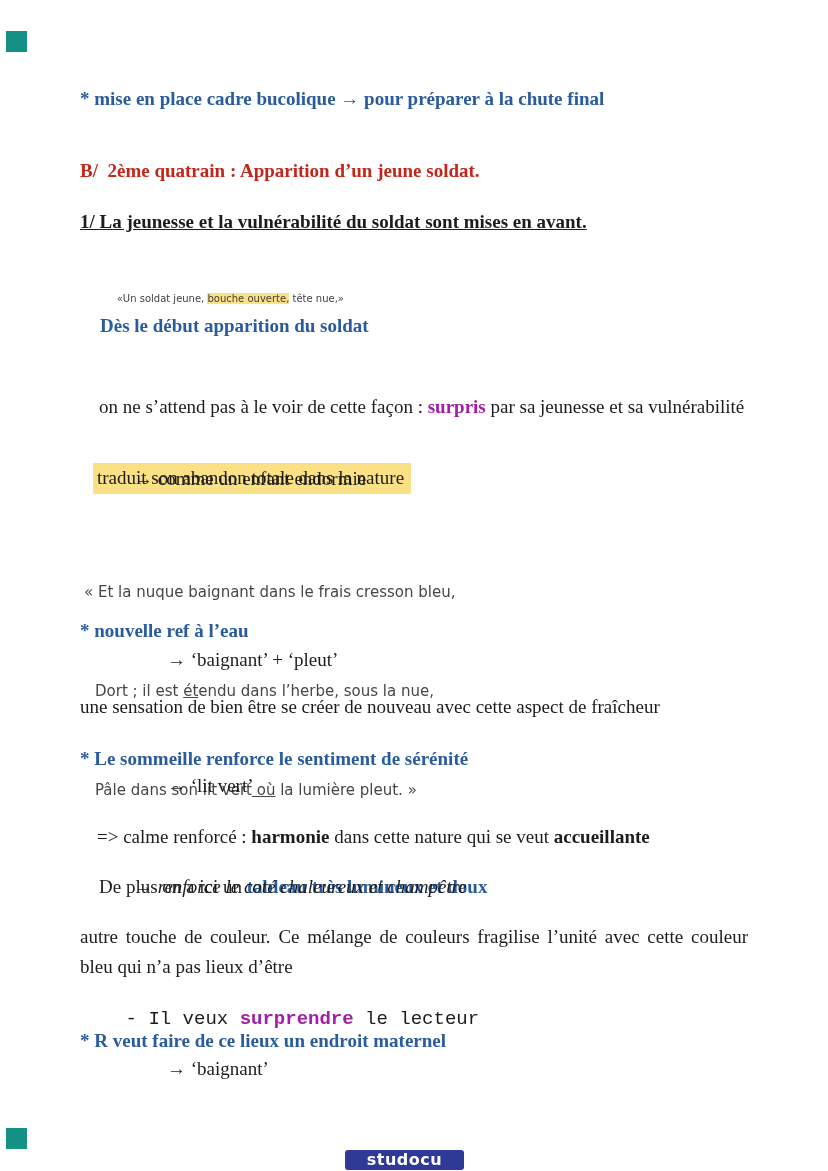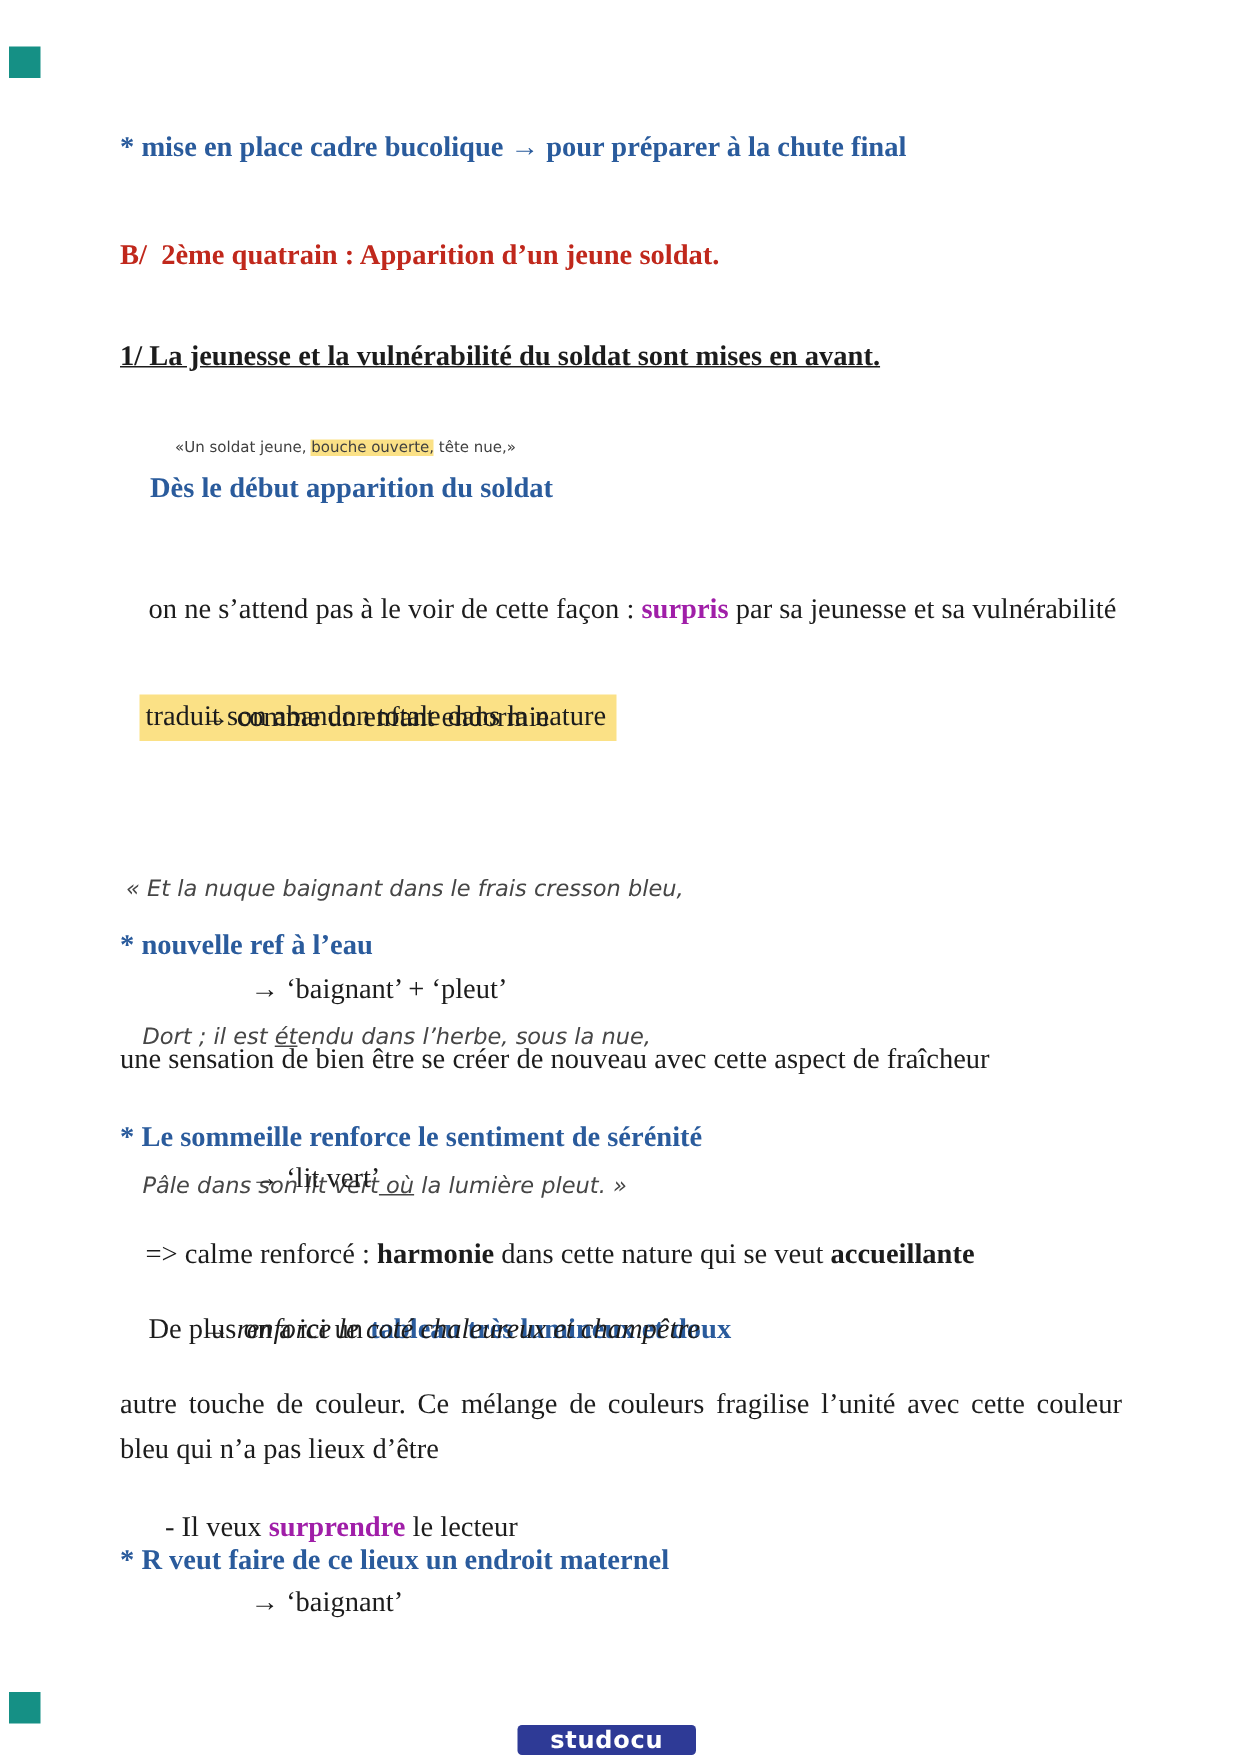--- a/index.html
+++ b/index.html
@@ -12,29 +12,29 @@
   .page {
     position: relative;
     width: 828px; height: 978px;
     background: #ffffff;
   }
   .blk { position: absolute; font-size: 19px; line-height: 26px; white-space: pre-wrap; }
   .bold { font-weight: bold; }
   .blue { color: #2a5b9c; font-weight: bold; }
   .red  { color: #c0281c; font-weight: bold; }
   .purple { color: #a01ea8; font-weight: bold; }
-  .under { text-decoration: underline; margin-top: 16px; }
+  .under { text-decoration: underline; }
   .hl { background: #fbe186; }
   .sansq {
     font-family: "DejaVu Sans", sans-serif;
     font-size: 10px; color: #3f3f3f; line-height: 24px;
   }
   .poem {
     font-family: "DejaVu Sans", sans-serif;
-    font-size: 15px; color: #464646; line-height: 33px; font-style: italic;
+    font-size: 15px; color: #464646; line-height: 33px;
   }
   .poem .ind { margin-left: 11px; }
   .just { text-align: justify; width: 668px; line-height: 30px; }
   .hlblock { background: #fbe186; padding: 2px 7px 3px 4px; display: inline-block; }
   
   .corner-sq {
     position: absolute; width: 21px; height: 21px;
     background: #159085;
   }
   .corner-sq.top { left: 6px; top: 31px; }
@@ -99,21 +99,21 @@
   </div>
 
   <div class="blk" style="left:80px; top:848px;">
     <span>De plus on a ici un </span><span class="blue">tableau très lumineux et doux</span>
   </div>
 
   <div class="blk" style="left:134px; top:874px;font-style:italic;">→ renforce le coté chaleureux et champêtre</div>
 
   <div class="blk just" style="left:80px; top:922px;">autre touche de couleur. Ce mélange de couleurs fragilise l’unité avec cette couleur bleu qui n’a pas lieux d’être</div>
 
-  <div class="blk" style="left:91px; top:980px;">
+  <div class="blk" style="left:80px; top:980px;font-family:Liberation Mono, monospace;">
     <span>- Il veux </span><span class="purple">surprendre</span><span> le lecteur</span>
   </div>
 
   <div class="blk blue" style="left:80px; top:1028px;">* R veut faire de ce lieux un endroit maternel</div>
 
   <div class="blk" style="left:167px; top:1056px;">→ ‘baignant’</div>
 
   <div class="corner-sq bottom"></div>
 
   <div class="brandbar">

